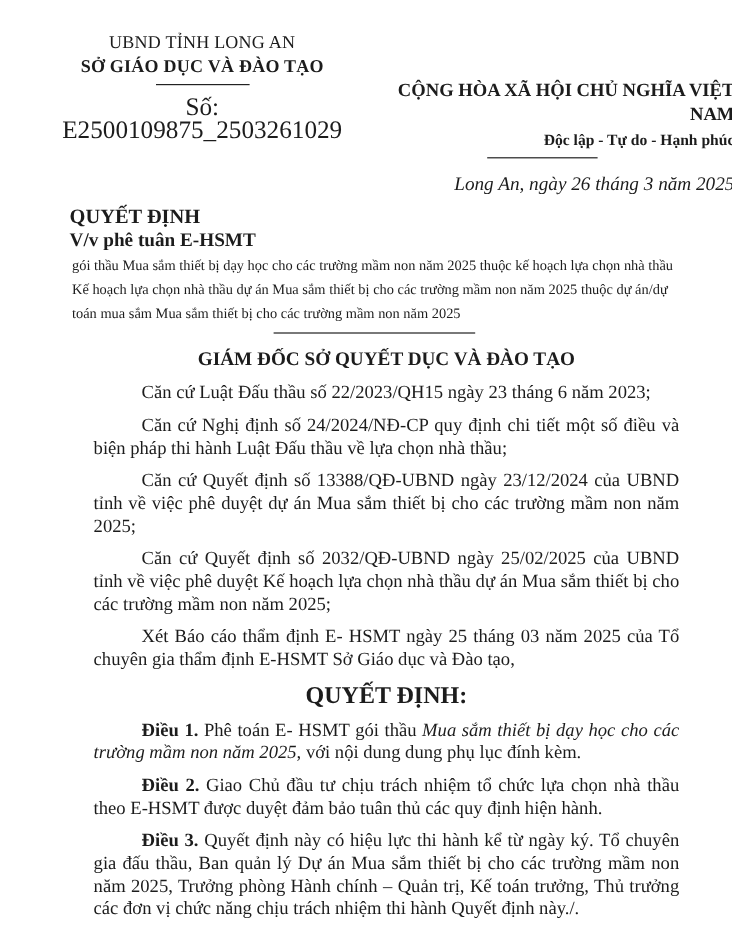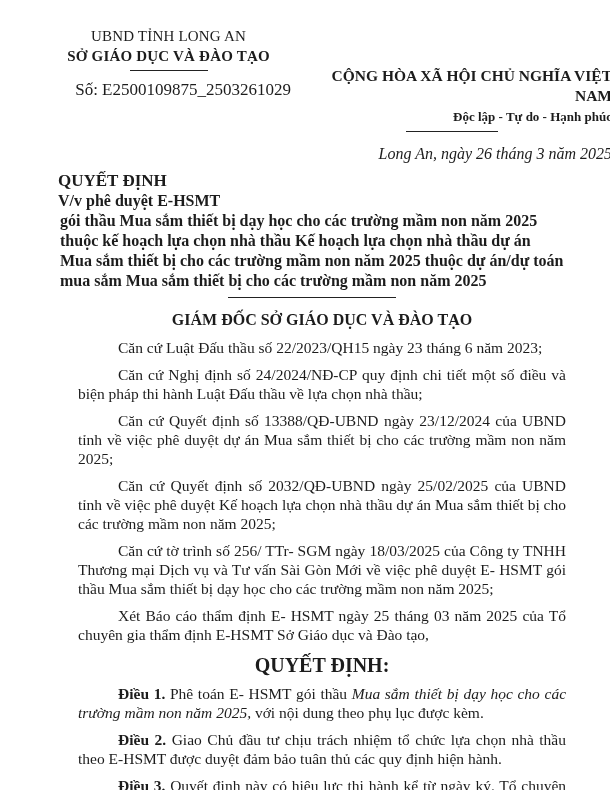--- a/index.html
+++ b/index.html
@@ -28,28 +28,28 @@
   .org-parent   { font-size: 15px; line-height: 20px; letter-spacing: .2px; }
   .org-name     { font-size: 15px; line-height: 20px; font-weight: bold; letter-spacing: .2px; }
   .motto1       { font-size: 15.5px; line-height: 20px; font-weight: bold; }
   .motto2       { font-size: 13px;  line-height: 21px; font-weight: bold; }
   .rule {
     border: 0; border-top: 1.2px solid #222;
     margin: 4px auto 0 auto; height: 0;
   }
   .rule-left  { width: 78px; }
   .rule-right { width: 92px; }
-  .doc-number { margin-top: 9px; font-size: 17px; text-align: right; }
+  .doc-number { margin-top: 9px; font-size: 21px; }
   .place-date { margin-top: 12px; font-size: 16px; font-style: italic; }
   
   .title-block { margin-top: 7px; text-align: left; }
   .doc-type    { font-size: 17px; font-weight: bold; line-height: 21px; }
   .subject-intro { font-size: 16px; font-weight: bold; line-height: 20px; }
   .subject-body  {
-    font-size: 16px; font-weight: bold; line-height: 20px;
+    font-size: 12px; font-weight: normal; line-height: 20px;
     margin: 0 2px;
   }
   .rule-title { width: 168px; margin-top: 6px; }
   
   .content { margin-left: 20px; }
   .authority {
     margin-top: 11px; text-align: center;
     font-size: 16px; font-weight: bold; line-height: 21px;
   }
   p.para {
@@ -79,38 +79,37 @@
     <div class="header-right">
       <div class="motto1">CỘNG HÒA XÃ HỘI CHỦ NGHĨA VIỆT NAM</div>
       <div class="motto2">Độc lập - Tự do - Hạnh phúc</div>
       <div class="rule rule-right"></div>
       <div class="place-date">Long An, ngày 26 tháng 3 năm 2025</div>
     </div>
   </div>
 
   <div class="title-block">
     <div class="doc-type">QUYẾT ĐỊNH</div>
-    <div class="subject-intro">V/v phê duyệt E-HSMT</div>
+    <div class="subject-intro">V/v phê tuân E-HSMT</div>
     <div class="subject-body">gói thầu Mua sắm thiết bị dạy học cho các trường mầm non năm 2025 thuộc kế hoạch lựa chọn nhà thầu Kế hoạch lựa chọn nhà thầu dự án Mua sắm thiết bị cho các trường mầm non năm 2025  thuộc dự án/dự toán mua sắm Mua sắm thiết bị cho các trường mầm non năm 2025</div>
     <div class="rule rule-title"></div>
   </div>
 
   <div class="content">
 
-    <div class="authority">GIÁM ĐỐC SỞ GIÁO DỤC VÀ ĐÀO TẠO</div>
+    <div class="authority">GIÁM ĐỐC SỞ QUYẾT DỤC VÀ ĐÀO TẠO</div>
 
     <p class="para">Căn cứ Luật Đấu thầu số 22/2023/QH15 ngày 23 tháng 6 năm 2023;</p>
     <p class="para">Căn cứ Nghị định số 24/2024/NĐ-CP quy định chi tiết một số điều và biện pháp thi hành Luật Đấu thầu về lựa chọn nhà thầu;</p>
     <p class="para">Căn cứ Quyết định số 13388/QĐ-UBND ngày 23/12/2024 của UBND tỉnh về việc phê duyệt dự án Mua sắm thiết bị cho các trường mầm non năm 2025;</p>
     <p class="para">Căn cứ Quyết định số 2032/QĐ-UBND ngày 25/02/2025 của UBND tỉnh về việc phê duyệt Kế hoạch lựa chọn nhà thầu dự án Mua sắm thiết bị cho các trường mầm non năm 2025;</p>
-    <p class="para">Căn cứ tờ trình số 256/ TTr- SGM ngày 18/03/2025 của Công ty TNHH Thương mại Dịch vụ và Tư vấn Sài Gòn Mới về việc phê duyệt E- HSMT gói thầu Mua sắm thiết bị dạy học cho các trường mầm non năm 2025;</p>
     <p class="para">Xét Báo cáo thẩm định E- HSMT ngày 25 tháng 03 năm 2025 của Tổ chuyên gia thẩm định E-HSMT Sở Giáo dục và Đào tạo,</p>
 
     <div class="decision-heading">QUYẾT ĐỊNH:</div>
 
-    <p class="para"><span class="b">Điều 1.</span><span> Phê toán E- HSMT gói thầu </span><span class="i">Mua sắm thiết bị dạy học cho các trường mầm non năm 2025,</span><span> với nội dung theo phụ lục được kèm.</span></p>
+    <p class="para"><span class="b">Điều 1.</span><span> Phê toán E- HSMT gói thầu </span><span class="i">Mua sắm thiết bị dạy học cho các trường mầm non năm 2025,</span><span> với nội dung dung phụ lục đính kèm.</span></p>
 
     <p class="para"><span class="b">Điều 2.</span><span> Giao Chủ đầu tư chịu trách nhiệm tổ chức lựa chọn nhà thầu theo E-HSMT được duyệt đảm bảo tuân thủ các quy định hiện hành.</span></p>
 
     <p class="para"><span class="b">Điều 3.</span><span> Quyết định này có hiệu lực thi hành kể từ ngày ký. Tổ chuyên gia đấu thầu, Ban quản lý Dự án Mua sắm thiết bị cho các trường mầm non năm 2025, Trưởng phòng Hành chính – Quản trị, Kế toán trưởng, Thủ trưởng các đơn vị chức năng chịu trách nhiệm thi hành Quyết định này./.</span></p>
 
   </div>
 </div>
 
 </body></html>

